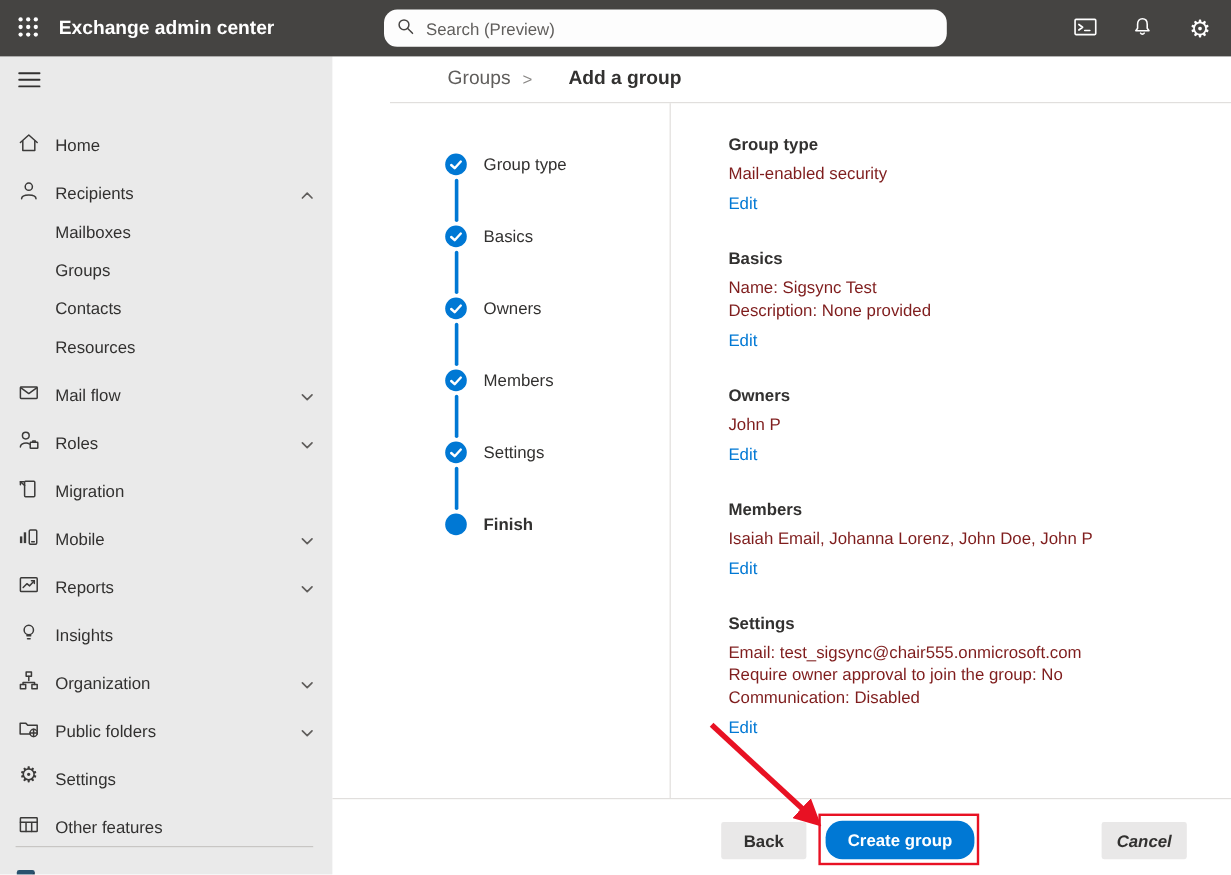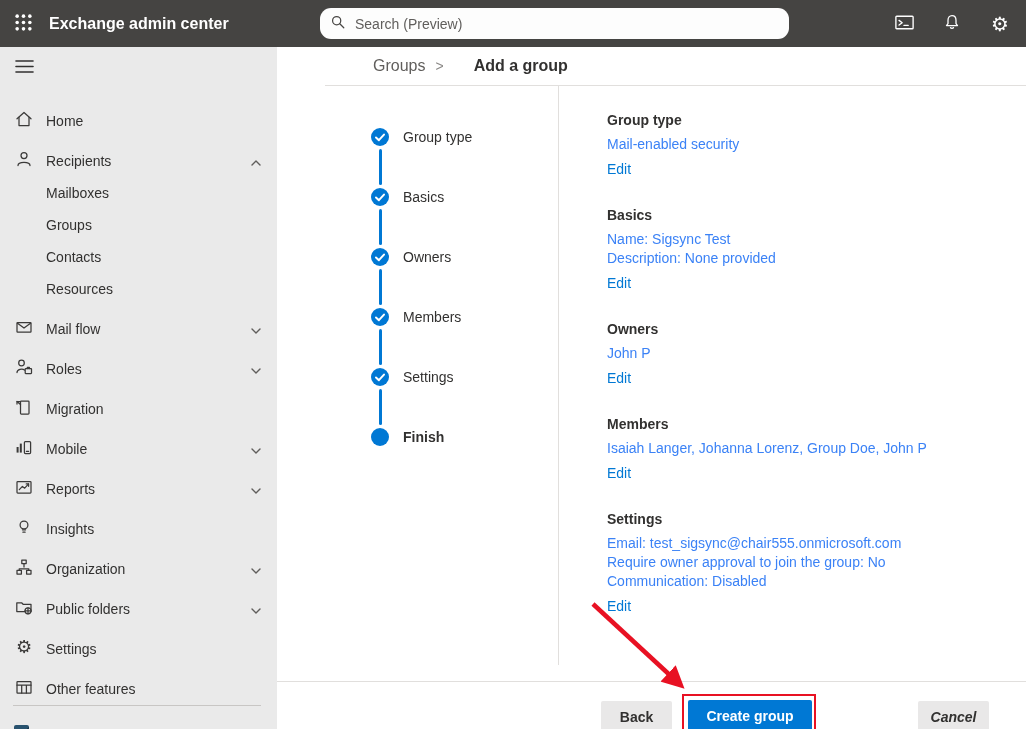--- a/index.html
+++ b/index.html
@@ -48,27 +48,27 @@
   .step .marker { position:absolute; left:46px; top:0; width:18px; height:18px; border-radius:50%; background:#0078d4; display:flex; align-items:center; justify-content:center; }
   .step .slabel { position:absolute; left:78px; top:0; line-height:18px; white-space:nowrap; }
   .step.current .slabel { font-weight:700; }
   .s1{top:43px;} .s2{top:103px;} .s3{top:163px;} .s4{top:223px;} .s5{top:283px;} .s6{top:343px;}
   .connector { position:absolute; left:53.5px; width:3px; height:36px; background:#0078d4; border-radius:2px; }
   .c1{top:64px;} .c2{top:124px;} .c3{top:184px;} .c4{top:244px;} .c5{top:304px;}
   
   .summary { position:absolute; left:330px; top:63px; right:14px; }
   .section { margin-bottom:26px; }
   .section .heading { font-weight:700; line-height:20px; margin-bottom:5px; color:#323130; }
-  .section .line { color:#3b82f6; line-height:19px; white-space:nowrap; }
+  .section .line { color:#7f1d1d; line-height:19px; white-space:nowrap; }
   .edit-link { display:inline-block; margin-top:5px; line-height:20px; color:#0078d4; cursor:pointer; text-decoration:none; }
   
-  .footer { position:absolute; left:0; right:0; bottom:0; height:48px; background:#fff; border-top:1px solid #e1dfdd; }
+  .footer { position:absolute; left:0; right:0; bottom:0; height:64px; background:#fff; border-top:1px solid #e1dfdd; }
   .btn { position:absolute; border:none; border-radius:2px; font:inherit; font-weight:700; cursor:pointer; }
   .btn-back { left:324px; top:19px; width:71px; height:31px; background:#e9e8e8; color:#323130; }
-  .btn-create { left:411px; top:18px; width:124px; height:32px; background:#0078d4; color:#fff; }
+  .btn-create { left:411px; top:18px; width:124px; height:32px; background:#0078d4; color:#fff;border-radius:14px; }
   .btn-cancel { left:641px; top:19px; width:71px; height:31px; background:#e9e8e8; color:#323130;font-style:italic; }
   .red-box { position:absolute; left:405px; top:12px; width:134px; height:43px; border:2.5px solid #e81123; pointer-events:none; z-index:30; }
   .annotation-svg { position:absolute; left:0; top:0; width:1026px; height:729px; pointer-events:none; z-index:40; }
 </style>
 </head>
 <body>
 
 <div class="screen">
 
   <header class="topbar">
@@ -390,21 +390,21 @@
         <div class="line">Description: None provided</div>
         <a class="edit-link">Edit</a>
       </section>
       <section class="section">
         <div class="heading">Owners</div>
         <div class="line">John P</div>
         <a class="edit-link">Edit</a>
       </section>
       <section class="section">
         <div class="heading">Members</div>
-        <div class="line">Isaiah Langer, Johanna Lorenz, Group Doe, John P</div>
+        <div class="line">Isaiah Email, Johanna Lorenz, John Doe, John P</div>
         <a class="edit-link">Edit</a>
       </section>
       <section class="section">
         <div class="heading">Settings</div>
         <div class="line">Email: test_sigsync@chair555.onmicrosoft.com</div>
         <div class="line">Require owner approval to join the group: No</div>
         <div class="line">Communication: Disabled</div>
         <a class="edit-link">Edit</a>
       </section>
     </div>

